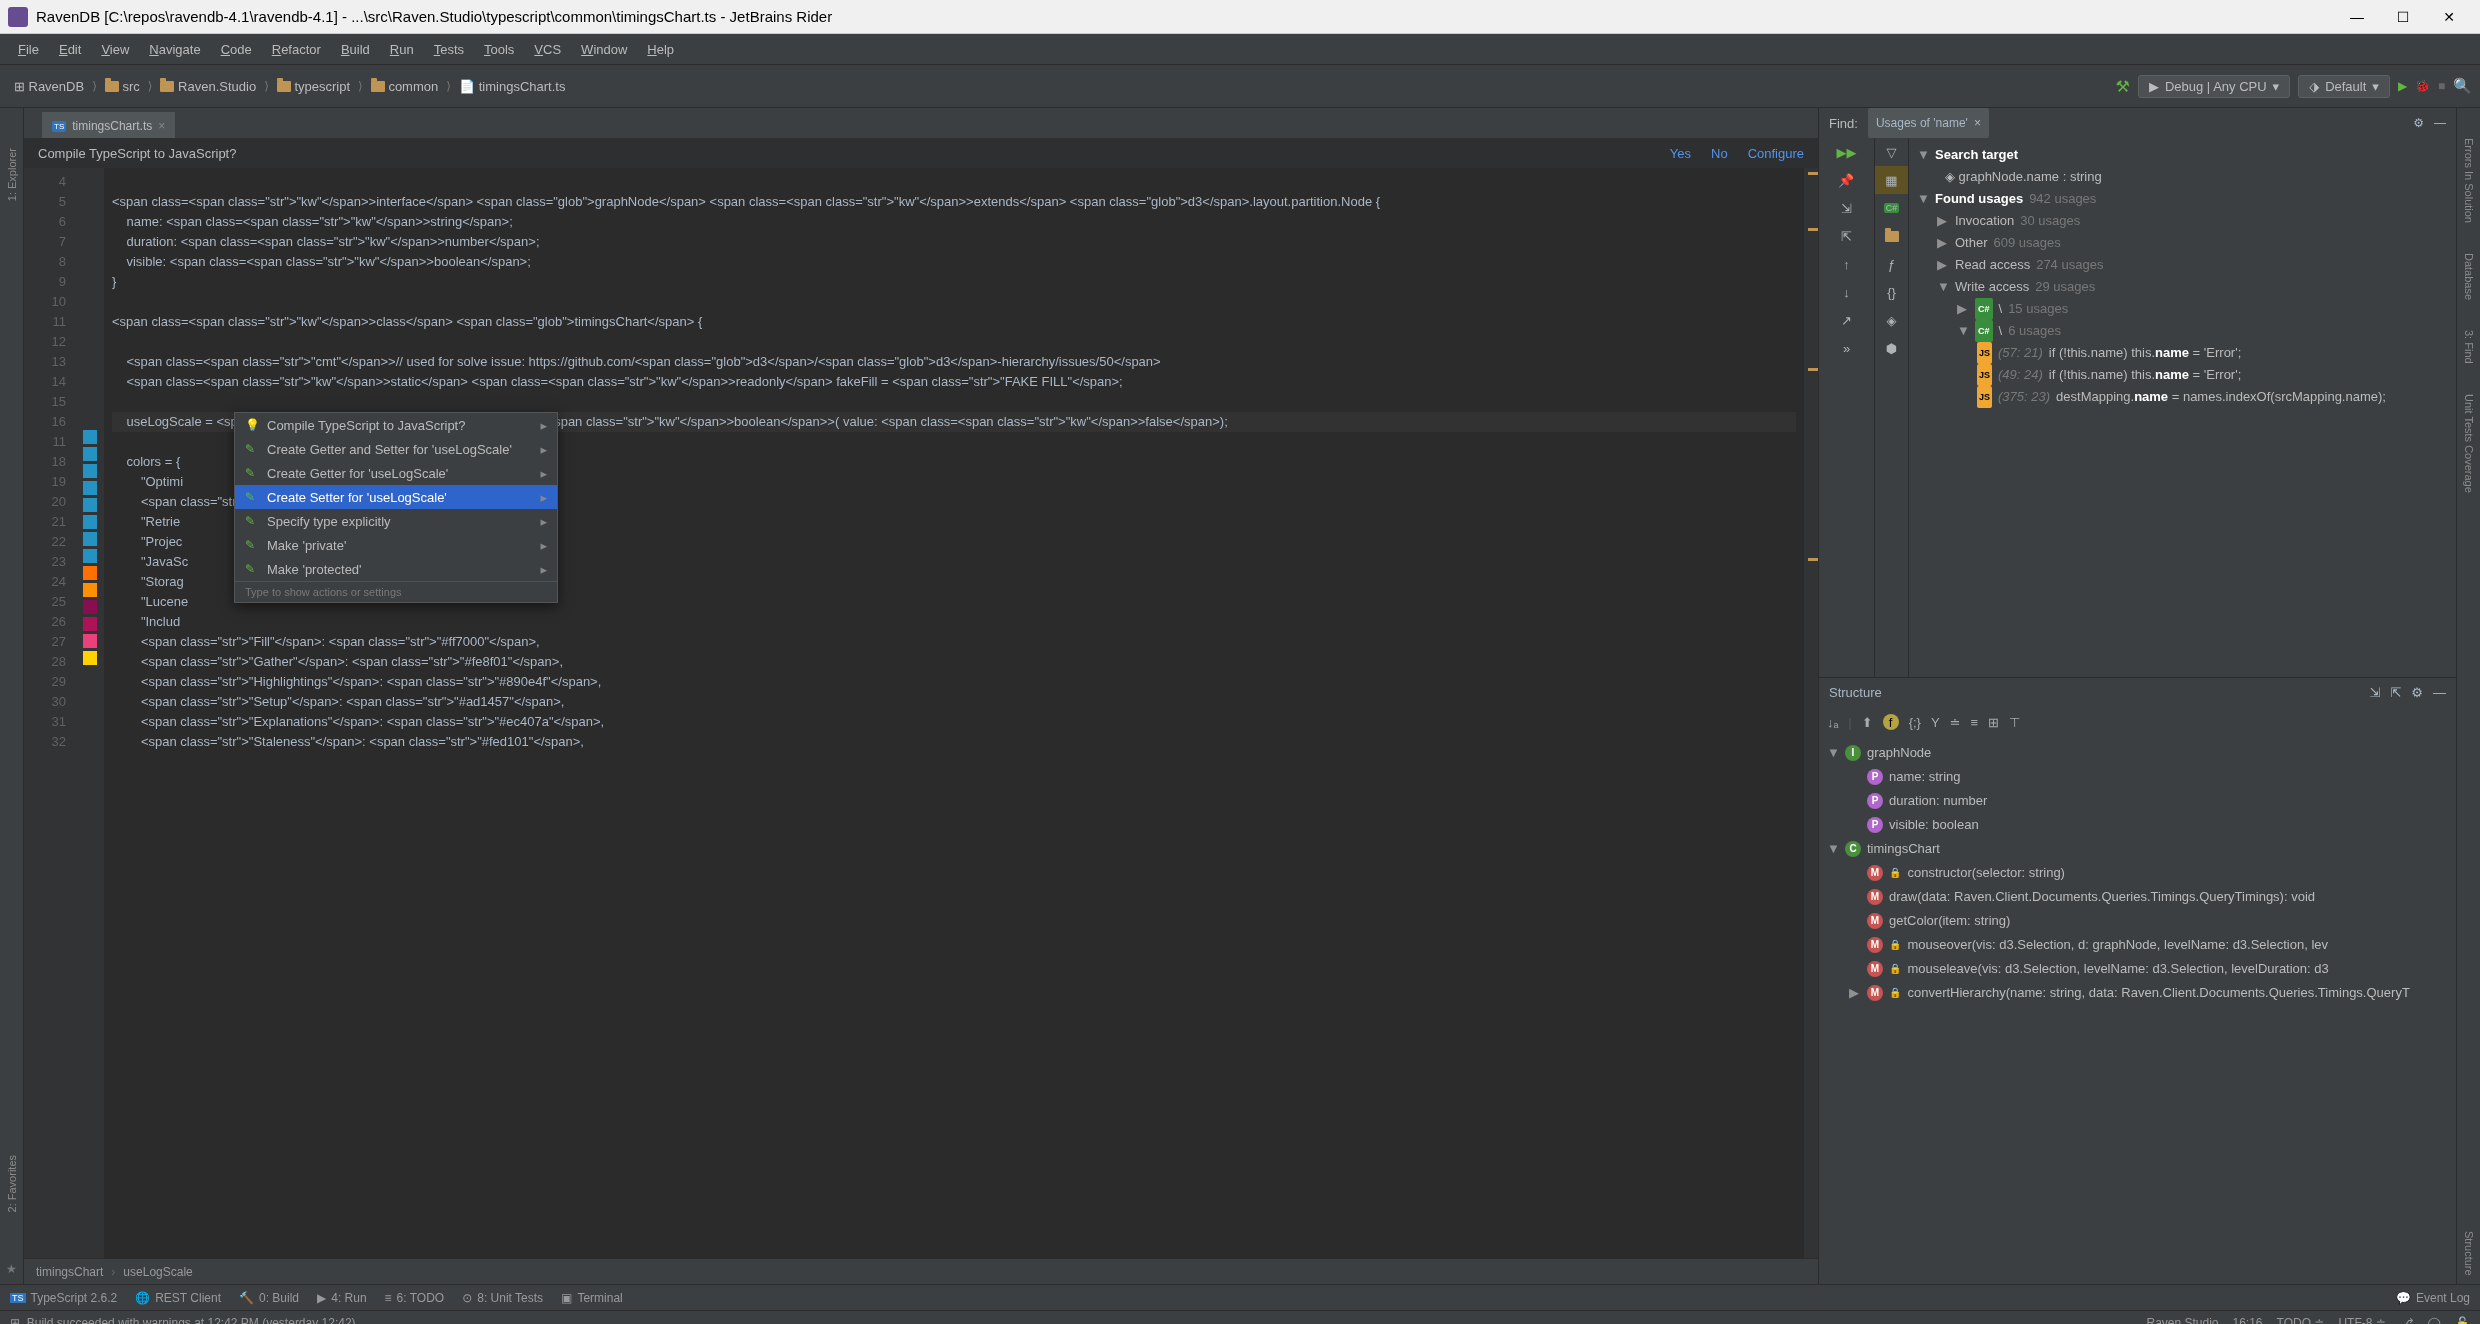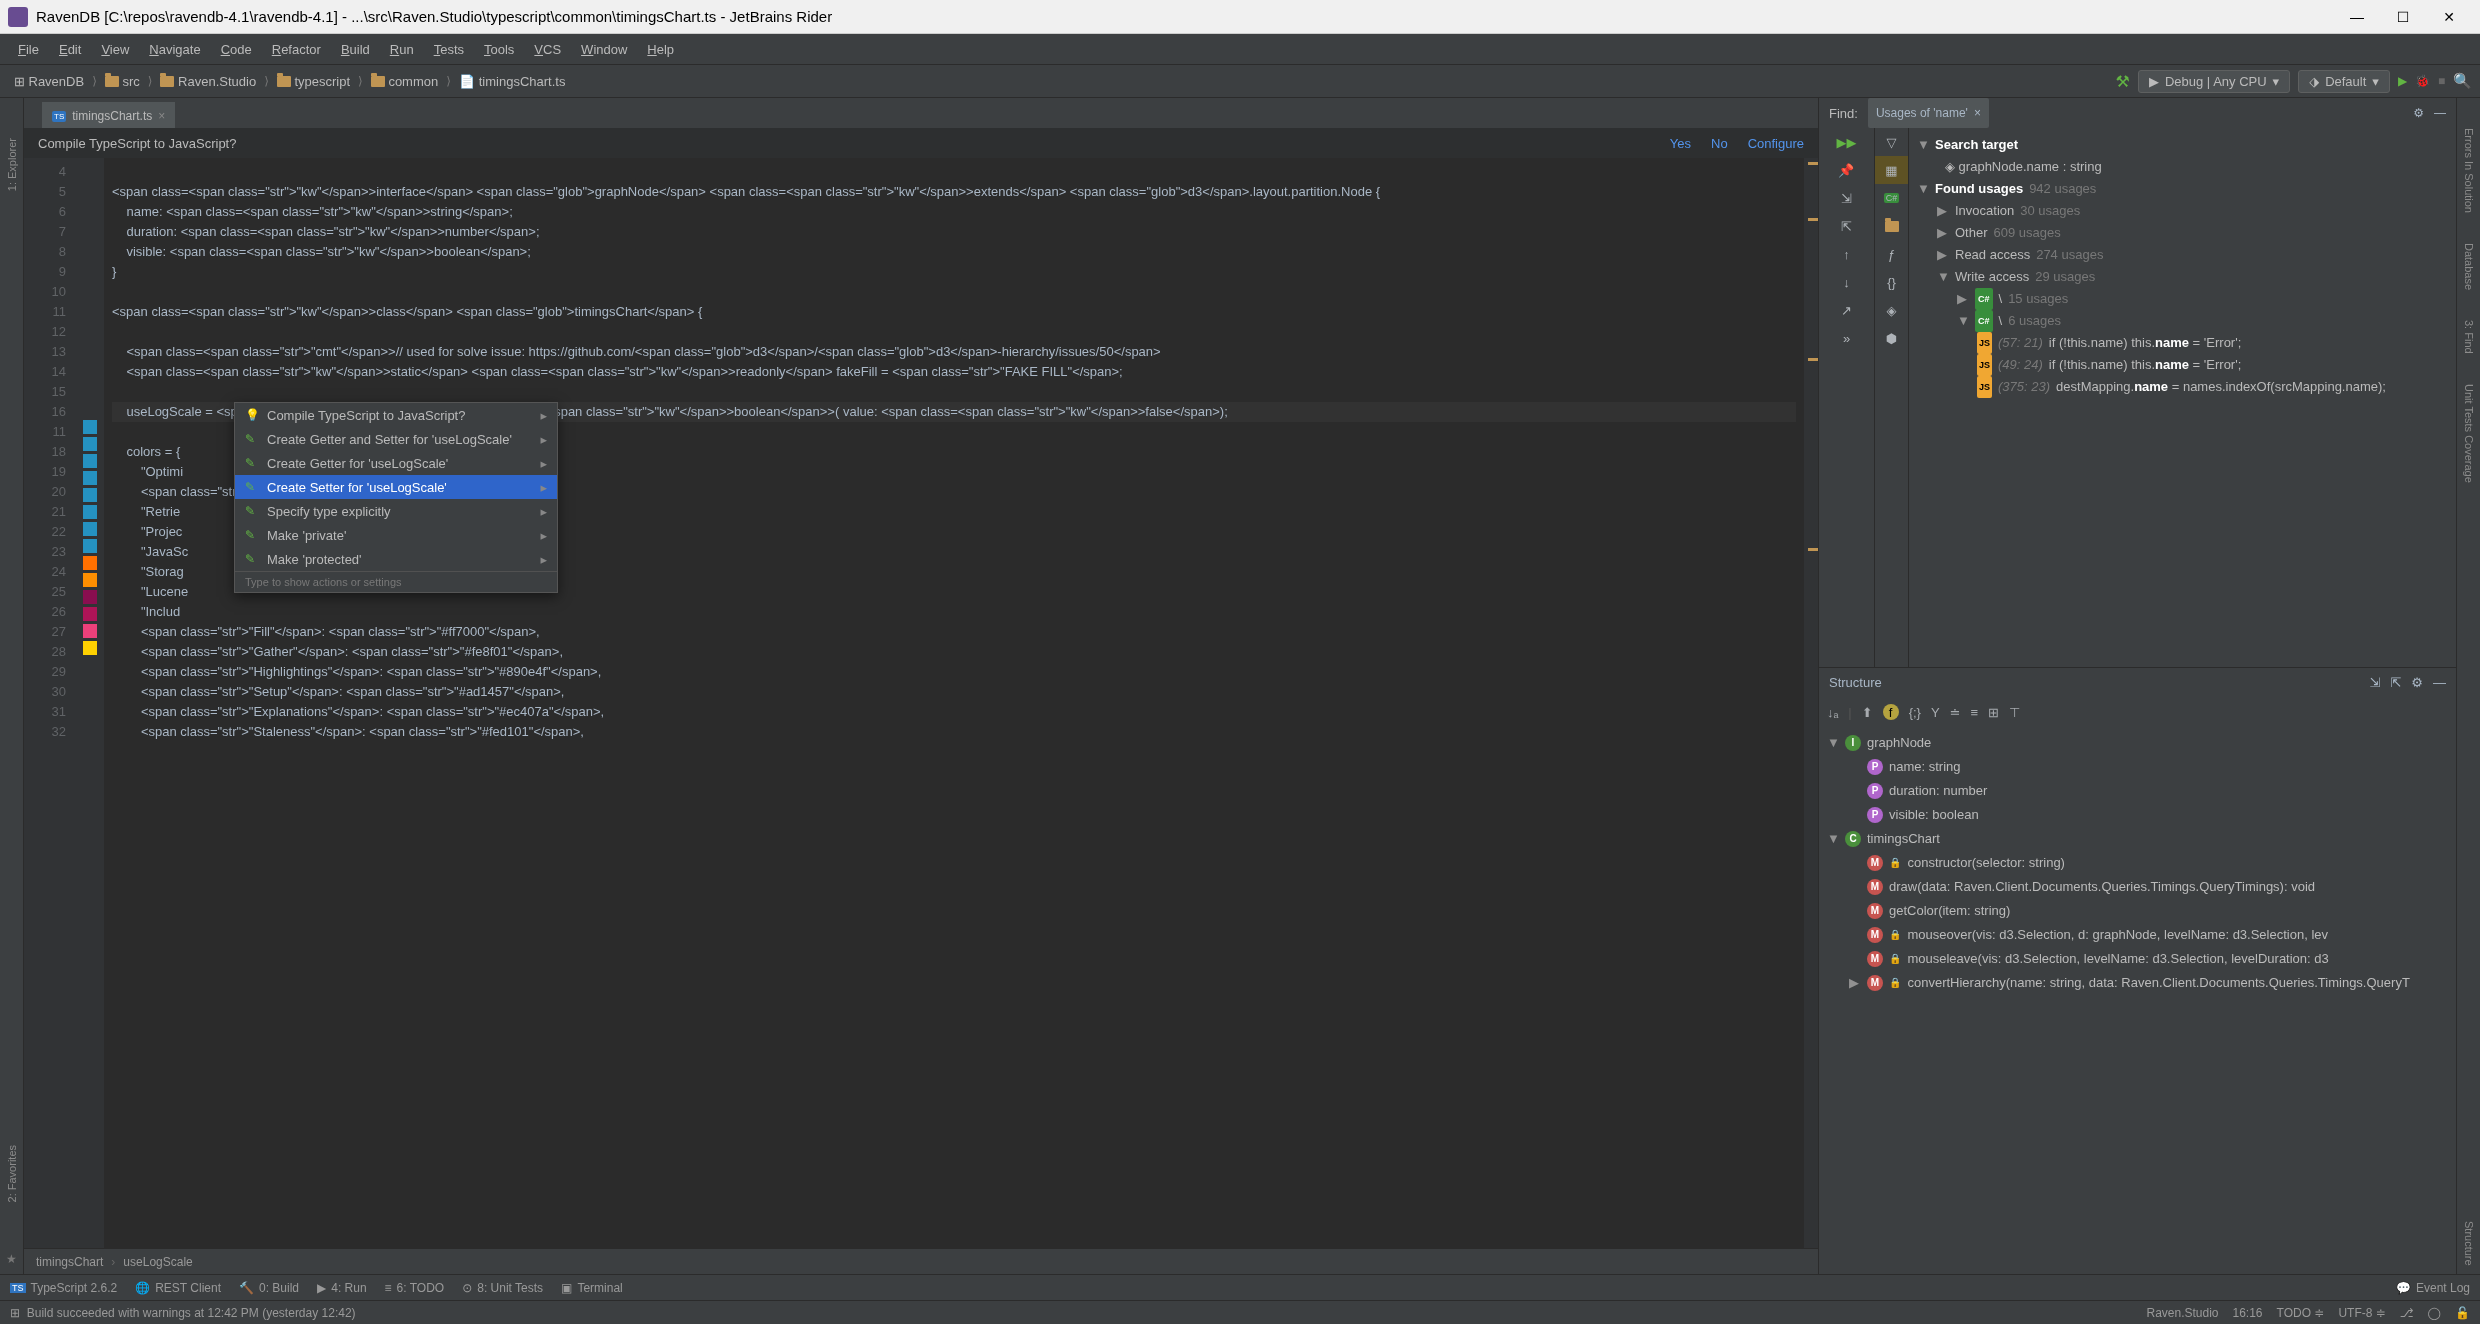--- a/index.html
+++ b/index.html
@@ -4,21 +4,21 @@
 <style>
 * { margin:0; padding:0; box-sizing:border-box; font-family:"Segoe UI",Arial,sans-serif; }
 body { background:#2b2d30; color:#a9b7c6; font-size:12px; overflow:hidden; width:2480px; height:1324px; transform-origin:top left; }
 .titlebar { height:34px; background:#f0f0f0; color:#000; display:flex; align-items:center; padding:0 8px; border-bottom:1px solid #ccc; }
 .titlebar .icon { width:20px; height:20px; background:#684c91; border-radius:3px; margin-right:8px; }
 .titlebar-title { flex:1; font-size:15px; }
 .titlebar-btn { width:46px; height:30px; display:flex; align-items:center; justify-content:center; font-size:14px; }
 .menubar { height:30px; background:#3c3f41; display:flex; align-items:center; padding:0 8px; }
 .menubar span { padding:0 10px; font-size:13px; color:#bbbbbb; cursor:pointer; }
 .menubar span u { text-decoration:underline; }
-.navbar { height:34px; background:#3c3f41; border-top:1px solid #2b2b2b; border-bottom:1px solid #2b2b2b; display:flex; padding:0 8px; }
+.navbar { height:44px; background:#3c3f41; border-top:1px solid #2b2b2b; border-bottom:1px solid #2b2b2b; display:flex; padding:0 8px; }
 .crumb { display:flex; align-items:center; padding:0 6px; font-size:13px; color:#bbbbbb; }
 .chev { color:#777; padding:0 2px; }
 .nav-right { margin-left:auto; display:flex; align-items:center; gap:8px; }
 .nav-combo { background:#4c5052; border:1px solid #5e6060; padding:3px 10px; border-radius:3px; font-size:13px; color:#bbb; display:flex; align-items:center; gap:6px; }
 .main { display:flex; height:calc(100% - 34px - 30px - 34px - 26px - 24px); }
 .left-gutter { width:24px; background:#3c3f41; border-right:1px solid #2b2b2b; display:flex; flex-direction:column; align-items:center; padding-top:40px; gap:40px; }
 .left-gutter .vtext { writing-mode:vertical-rl; transform:rotate(180deg); font-size:11px; color:#8c8c8c; }
 .editor-col { flex:1; display:flex; flex-direction:column; min-width:0; }
 .tabs { height:30px; background:#3c3f41; display:flex; align-items:flex-end; padding-left:18px; }
 .tab { background:#4e5254; height:26px; padding:0 10px; display:flex; align-items:center; gap:6px; font-size:12px; color:#bbbbbb; border-top:2px solid transparent; }

